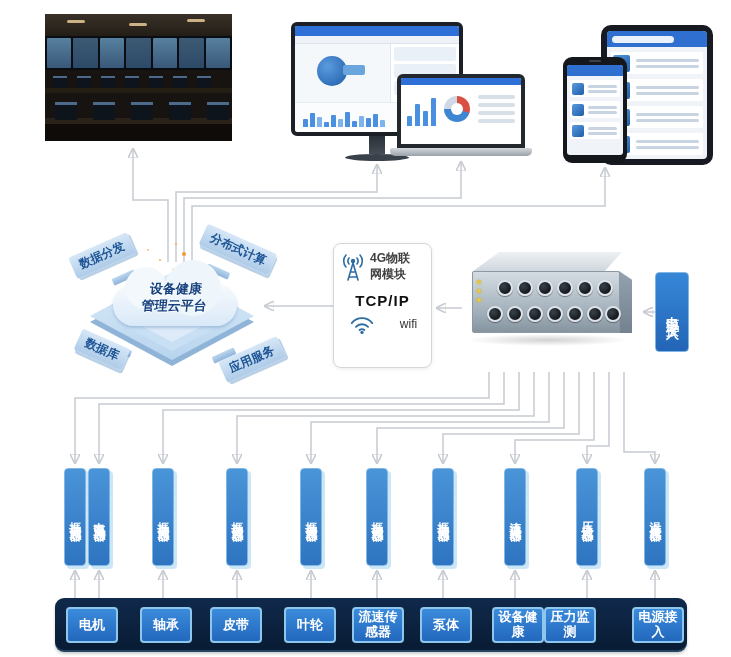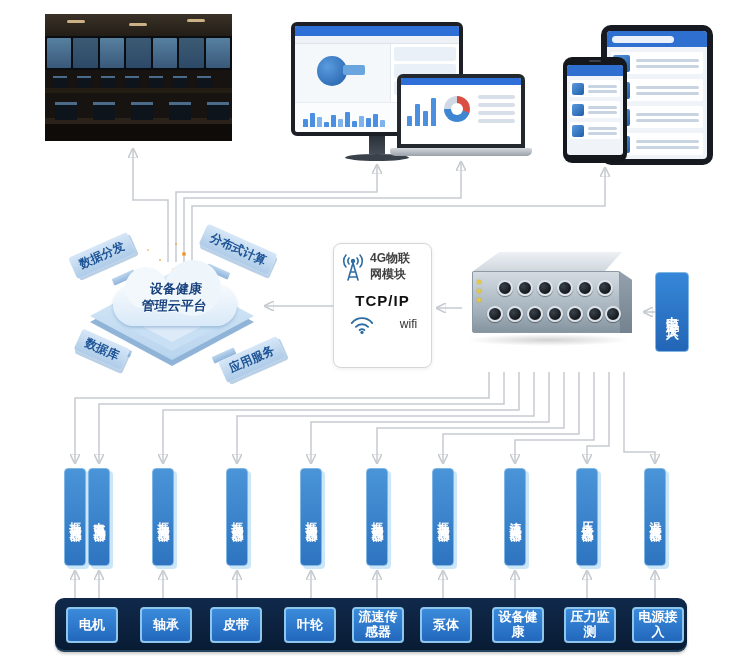--- a/index.html
+++ b/index.html
@@ -495,19 +495,19 @@
     </div>
   <div class="eq" style="left:297px;">
       <span>流速传感器</span>
     </div>
   <div class="eq" style="left:365px;">
       <span>泵体</span>
     </div>
   <div class="eq" style="left:437px;">
       <span>设备健康</span>
     </div>
-  <div class="eq" style="left:509px;">
+  <div class="eq" style="left:489px;">
       <span>压力监测</span>
     </div>
   <div class="eq" style="left:577px;">
       <span>电源接入</span>
     </div>
 </div>
 
 </body></html>

